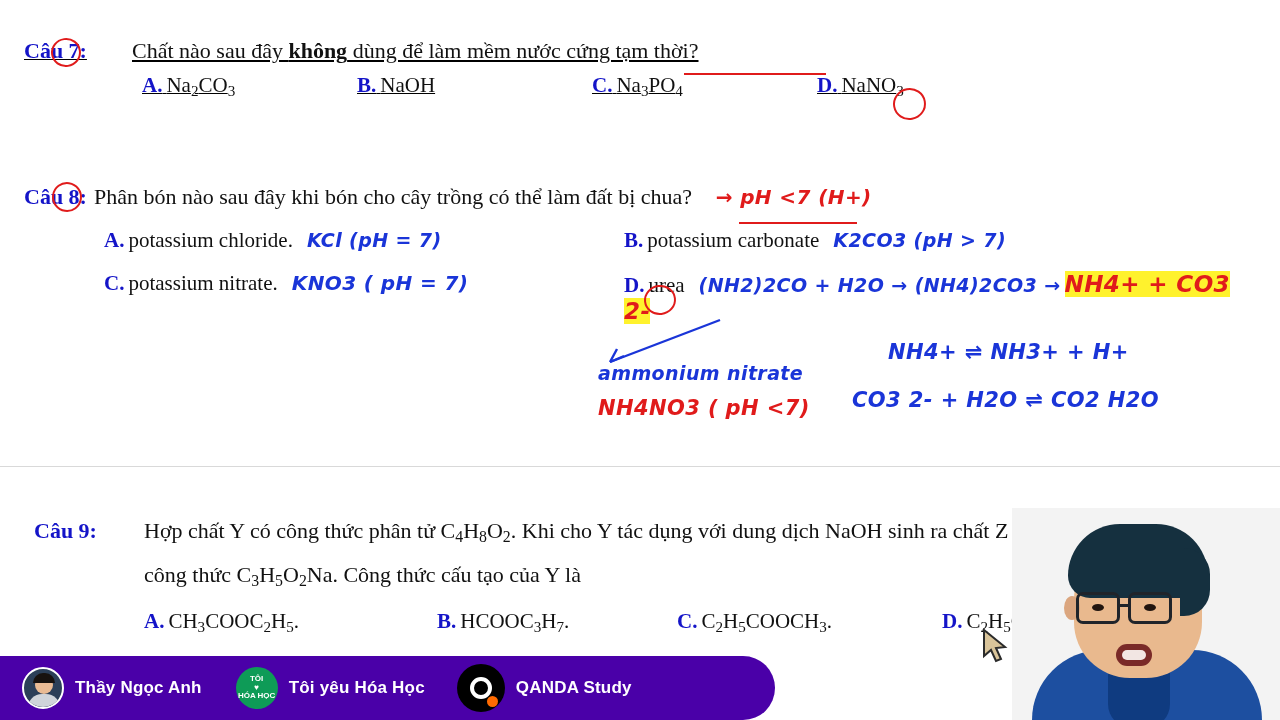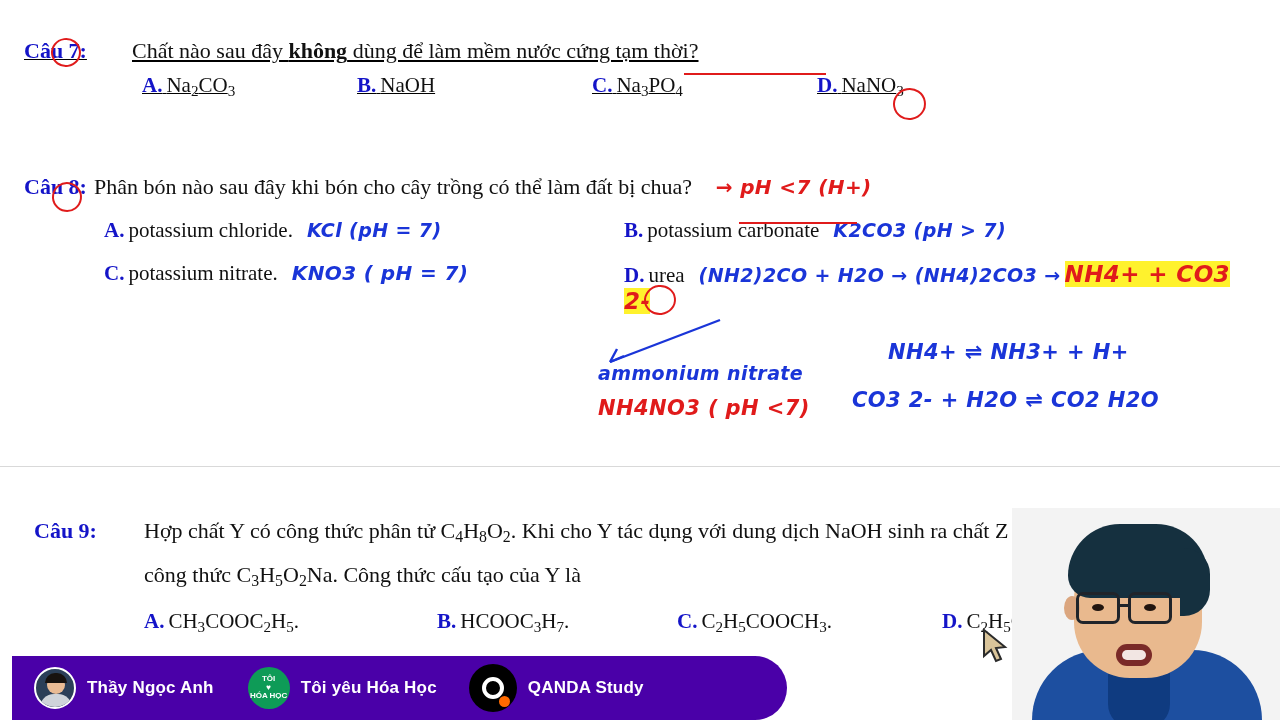--- a/index.html
+++ b/index.html
@@ -73,21 +73,21 @@
   #circ7d { left: 893px; top: 88px; width: 33px; height: 32px; transform: rotate(-10deg); }
   #circ8d { left: 644px; top: 285px; width: 32px; height: 30px; transform: rotate(-6deg); }
 
   .underline-red {
     position: absolute;
     height: 2px;
     background: #e01b1b;
   }
 
   
-  #q8 { position: absolute; left: 24px; top: 174px; width: 1240px; }
+  #q8 { position: absolute; left: 24px; top: 184px; width: 1240px; }
   #q8-row { display: flex; align-items: flex-start; }
   #q8-label { width: 108px; }
   #q8-body { flex: 1; }
   .q8-optrow { display: flex; margin-top: 18px; padding-left: 10px; }
   .q8-col-l { width: 520px; }
   .q8-col-r { width: 640px; }
 
   
   #sep {
     position: absolute; left: 0; top: 466px;
@@ -101,21 +101,21 @@
   #q9-body { flex: 1; }
   #q9-line2 { margin-top: 16px; }
   #q9-opts { display: flex; margin-top: 19px; }
   #o9a { width: 293px; }
   #o9b { width: 240px; }
   #o9c { width: 265px; }
   #o9d { width: 280px; }
 
   
   #bottombar {
-    position: absolute; left: 12px; bottom: 0;
+    position: absolute; left: 0; bottom: 0;
     width: 775px; height: 64px;
     background: #4a00a8;
     border-top-right-radius: 34px;
     border-bottom-right-radius: 34px;
     display: flex; align-items: center;
     font-family: "Liberation Sans", sans-serif;
   }
   .bb-item { display: flex; align-items: center; }
   #bb1 { margin-left: 22px; }
   #bb2 { margin-left: 34px; }

